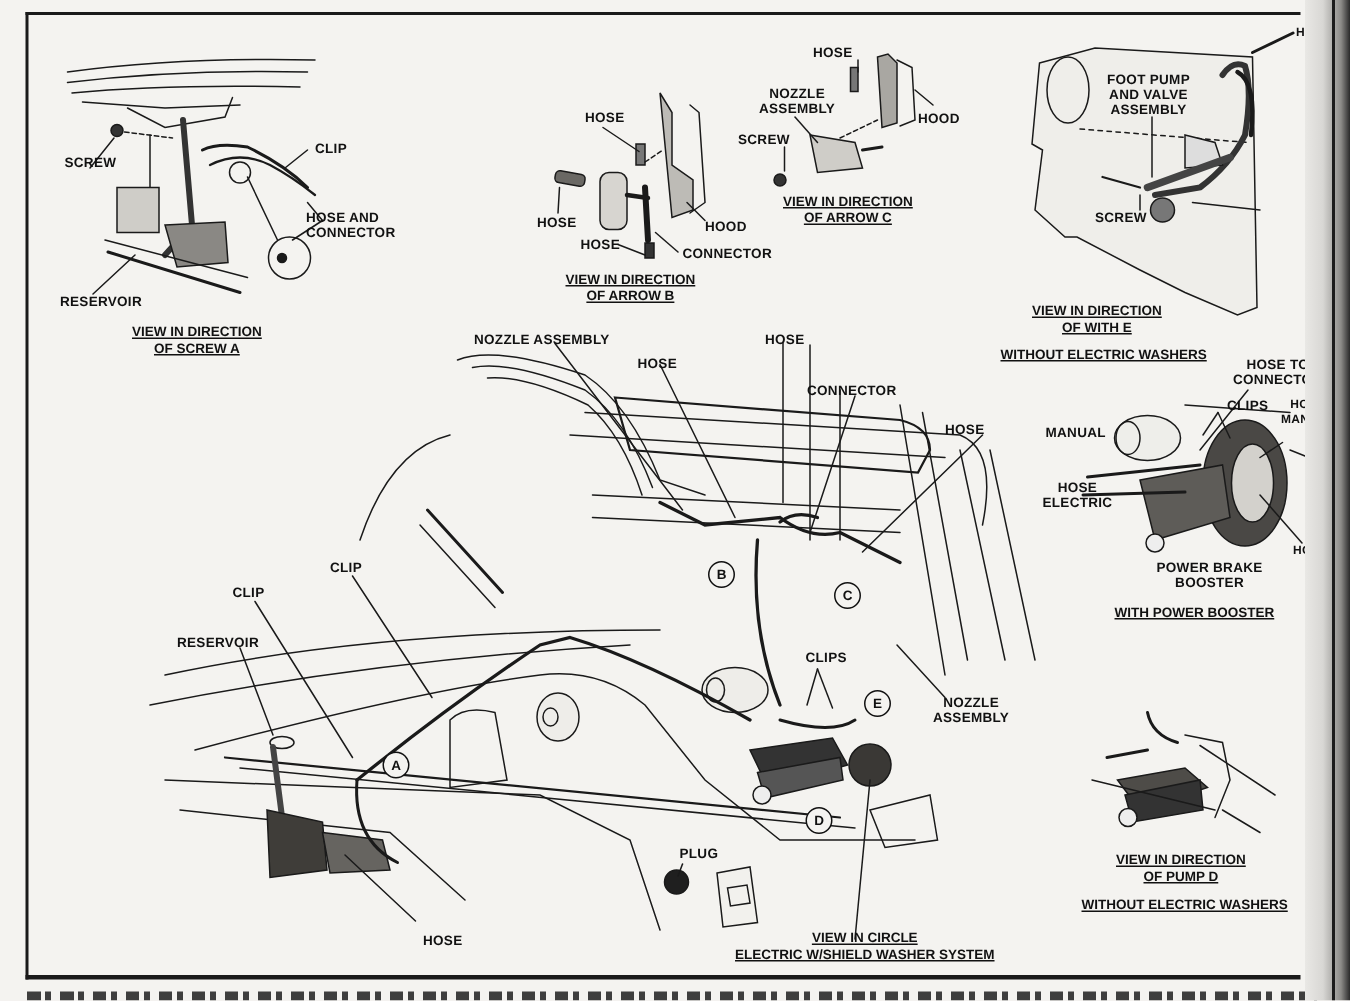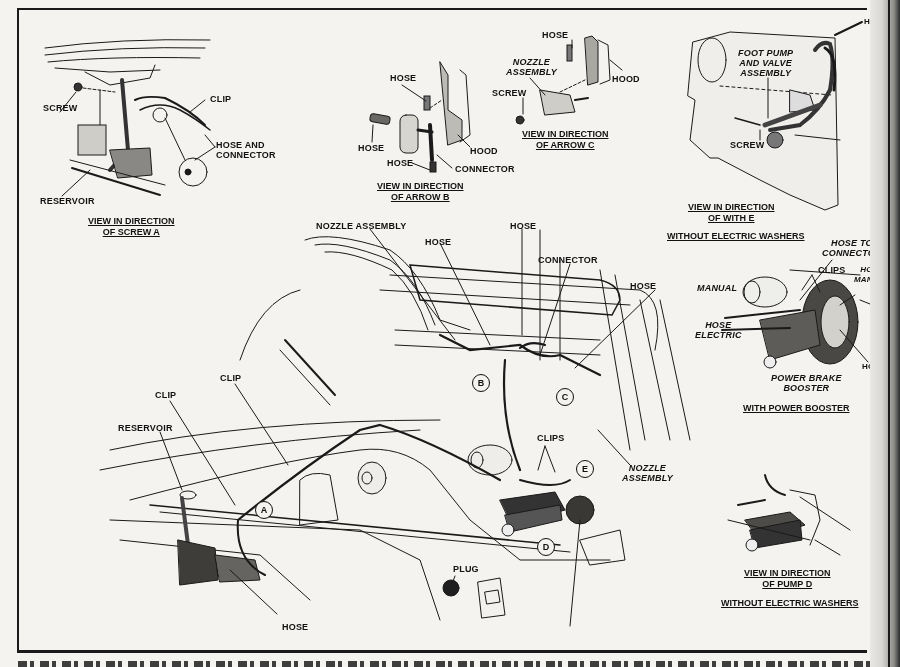--- a/index.html
+++ b/index.html
@@ -18,21 +18,21 @@
   .edge-shadow {
     position: absolute; right: 0; top: 0; width: 30px; height: 667px;
     background: linear-gradient(to right, #e9e8e5 0%, #d8d7d4 40%, #8c8b88 80%, #2a2a2a 100%);
   }
   .edge-line { position: absolute; left: 888px; top: 0; width: 2px; height: 667px; background: #1b1b1b; }
   svg.art { position: absolute; left: 0; top: 0; width: 900px; height: 667px; }
   .lbl {
     position: absolute; font-weight: bold; font-size: 9px; line-height: 10px;
     color: #111; letter-spacing: 0.2px; white-space: nowrap; text-transform: uppercase;
   }
-  .lbl.c { text-align: center; font-style: italic; }
+  .lbl.c { text-align: center; }
   .cap {
     position: absolute; font-weight: bold; font-size: 9px; line-height: 11px;
     color: #111; text-align: center; white-space: nowrap;
   }
   .cap span { display: block; text-decoration: underline; text-underline-offset: 1px; }
   .footer-text {
     position: absolute; left: 18px; top: 655px; height: 12px; width: 860px;
     overflow: hidden;
   }
   .footer-text .bar {
@@ -229,21 +229,21 @@
       <path d="M545 446 L555 472"></path>
       <path d="M630 465 L598 430"></path>
       <path d="M277 614 L230 570"></path>
       <path d="M455 576 L452 584"></path>
       <path d="M570 626 L580 520"></path>
     </g>
   </svg>
 
   <div class="lbl" style="left:43px;top:103px">SCREW</div>
   <div class="lbl" style="left:210px;top:94px">CLIP</div>
-  <div class="lbl" style="left:216px;top:140px">
+  <div class="lbl" style="left:204px;top:140px">
     <div>HOSE AND</div>
     <div>CONNECTOR</div>
   </div>
   <div class="lbl" style="left:40px;top:196px">RESERVOIR</div>
   <div class="cap" style="left:88px;top:216px">
     <span>VIEW IN DIRECTION</span>
     <span>OF SCREW A</span>
   </div>
 
   <div class="lbl" style="left:390px;top:73px">HOSE</div>
@@ -325,20 +325,24 @@
   <div class="lbl" style="left:220px;top:373px">CLIP</div>
   <div class="lbl" style="left:155px;top:390px">CLIP</div>
   <div class="lbl" style="left:118px;top:423px">RESERVOIR</div>
   <div class="lbl" style="left:537px;top:433px">CLIPS</div>
   <div class="lbl c" style="left:622px;top:463px">
     <div>NOZZLE</div>
     <div>ASSEMBLY</div>
   </div>
   <div class="lbl" style="left:453px;top:564px">PLUG</div>
   <div class="lbl" style="left:282px;top:622px">HOSE</div>
+  <div class="cap" style="left:490px;top:620px">
+    <span>VIEW IN CIRCLE</span>
+    <span>ELECTRIC W/SHIELD WASHER SYSTEM</span>
+  </div>
 
   <div class="arrow-badge" style="left:255px;top:501px">A</div>
   <div class="arrow-badge" style="left:472px;top:374px">B</div>
   <div class="arrow-badge" style="left:556px;top:388px">C</div>
   <div class="arrow-badge" style="left:537px;top:538px">D</div>
   <div class="arrow-badge" style="left:576px;top:460px">E</div>
 
   <div class="footer-text">
       <div class="bar"></div>
     </div>

